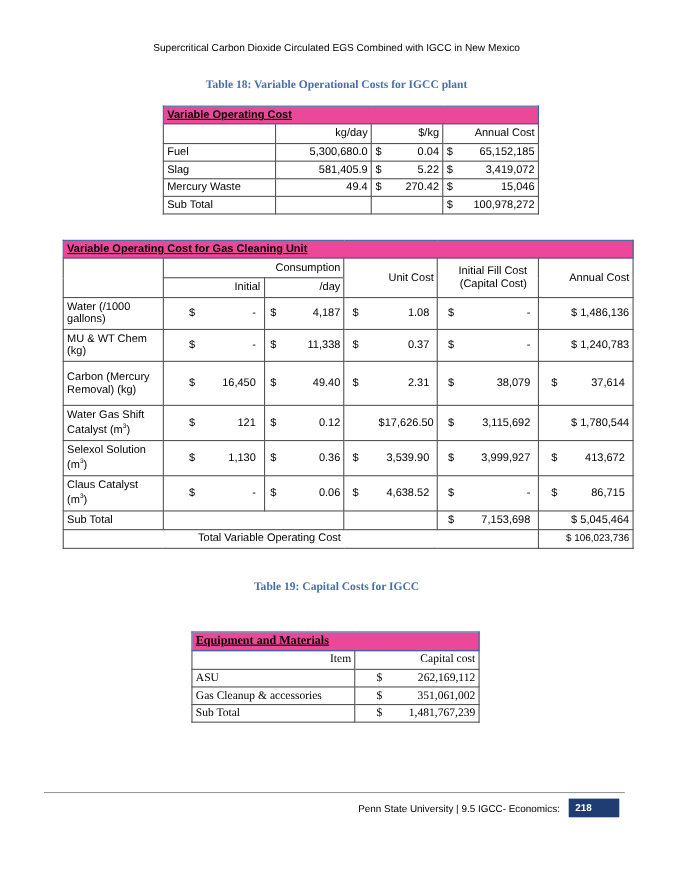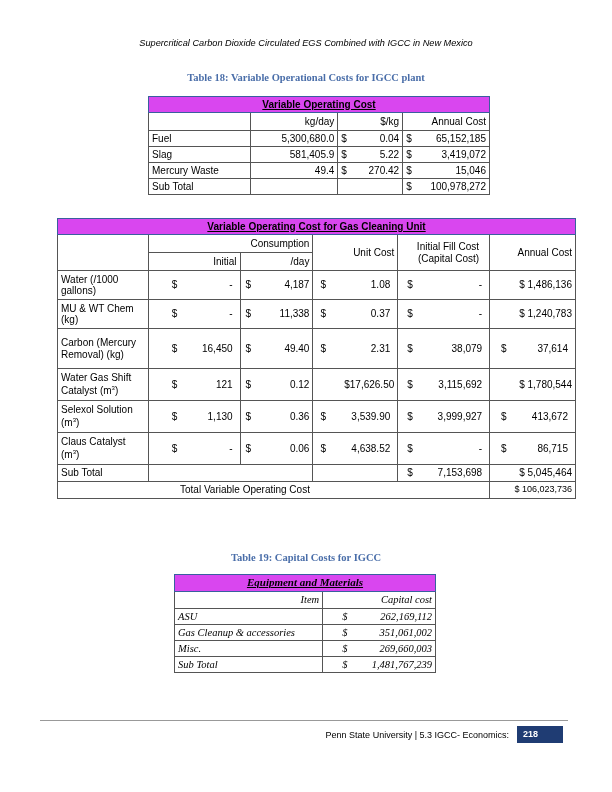--- a/index.html
+++ b/index.html
@@ -1,22 +1,22 @@
 <!DOCTYPE html>
 <html><head>
 <meta charset="utf-8">
 <style>
   * { box-sizing: border-box; margin: 0; padding: 0; }
   html, body { width: 612px; height: 792px; background: #ffffff; }
   body { position: relative; font-family: "Liberation Sans", sans-serif; color: #000; overflow: hidden; }
-  .running-header { position: absolute; top: 38px; left: 0; width: 612px; text-align: center; font-size: 9.2px; font-style: italic; }
+  .running-header { position: absolute; top: 38px; left: 0; width: 612px; text-align: center; font-size: 9.2px; }
   .caption { position: absolute; left: 0; width: 612px; text-align: center; font-family: "Liberation Serif", serif; font-weight: bold; color: #4a6ea9; font-size: 10.5px; }
   table { border-collapse: collapse; position: absolute; font-size: 10px; }
   td { border: 1px solid #555; padding: 0 3px; vertical-align: middle; line-height: 11.5px; }
-  .band { background: #d946ef; text-align: center; font-weight: bold; text-decoration: underline; color: #000; height: 16px; border-color: #3a5f9e; }
+  .band { background: #ec4899; font-weight: bold; text-decoration: underline; color: #000; height: 16px; border-color: #3a5f9e; }
   .c { text-align: right; }
   .r { text-align: right; }
   .money { display: flex; justify-content: space-between; }
   .serif { font-family: "Liberation Serif", serif; font-size: 10.5px; }
   .footer-rule { position: absolute; top: 720px; left: 40px; width: 528px; height: 1px; background: #999; }
   .footer { position: absolute; top: 726px; right: 49px; display: flex; align-items: center; font-size: 9px; }
   .page-num { background: #1f3c73; color: #fff; font-weight: bold; width: 46px; height: 17px; line-height: 17px; padding-left: 6px; margin-left: 8px; }
 </style>
 </head>
 <body>
@@ -320,23 +320,23 @@
     <td class="c">$ 5,045,464</td>
   </tr>
   <tr style="height:17px">
     <td colspan="3" class="c" style="border-right:none">Total Variable Operating Cost</td>
     <td colspan="2" style="border-left:none"></td>
     <td class="c" style="font-size:9px">$ 106,023,736</td>
   </tr>
 </tbody>
   </table>
 
-<div class="caption" style="top:552px">Table 19: Capital Costs for IGCC</div>
-
-<table class="serif" style="left:174px; top:574px; width:262px;font-style:italic;">
+<div class="caption" style="top:528px">Table 19: Capital Costs for IGCC</div>
+
+<table class="serif" style="left:174px; top:574px; width:262px;">
   <colgroup>
       <col style="width:149px">
       <col style="width:113px">
     </colgroup>
   <tbody>
       <tr style="height:17px">
         <td class="band serif" colspan="2" style="font-size:11px">Equipment and Materials</td>
       </tr>
   <tr style="height:17px">
     <td class="c">Item</td>
@@ -354,37 +354,28 @@
   <tr style="height:16px">
     <td>Gas Cleanup &amp; accessories</td>
     <td>
           <div class="money" style="padding-left:16px">
             <span>$</span>
             <span>351,061,002</span>
           </div>
         </td>
   </tr>
   <tr style="height:16px">
-    <td>Misc.</td>
-    <td>
-          <div class="money" style="padding-left:16px">
-            <span>$</span>
-            <span>269,660,003</span>
-          </div>
-        </td>
-  </tr>
-  <tr style="height:16px">
     <td>Sub Total</td>
     <td>
           <div class="money" style="padding-left:16px">
             <span>$</span>
             <span>1,481,767,239</span>
           </div>
         </td>
   </tr>
 </tbody>
   </table>
 
 <div class="footer-rule"></div>
 <div class="footer">
-  <span>Penn State University | 5.3 IGCC- Economics:</span>
+  <span>Penn State University | 9.5 IGCC- Economics:</span>
   <span class="page-num">218</span>
 </div>
 
 </body></html>

